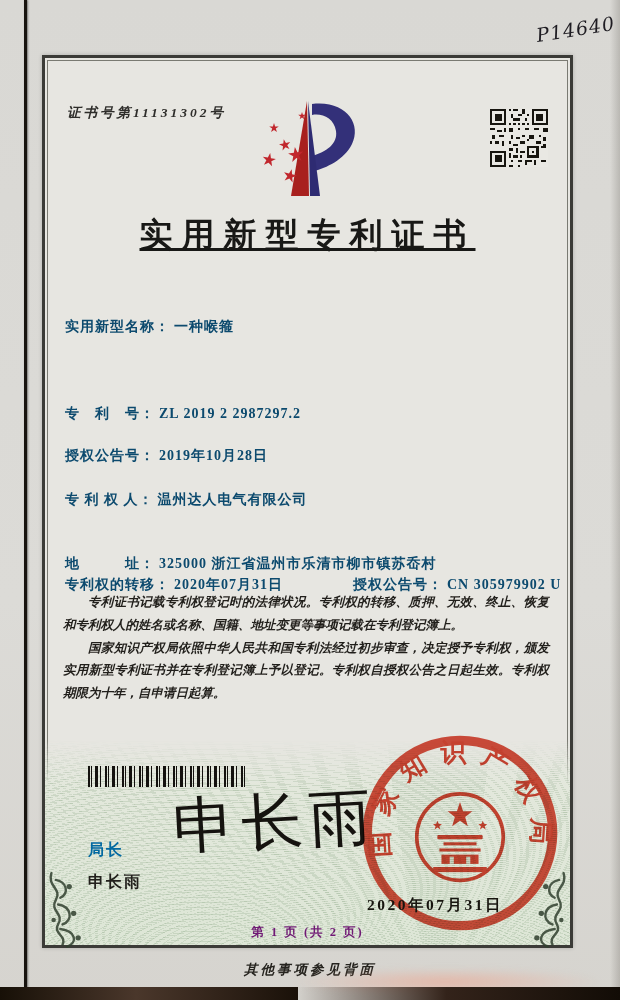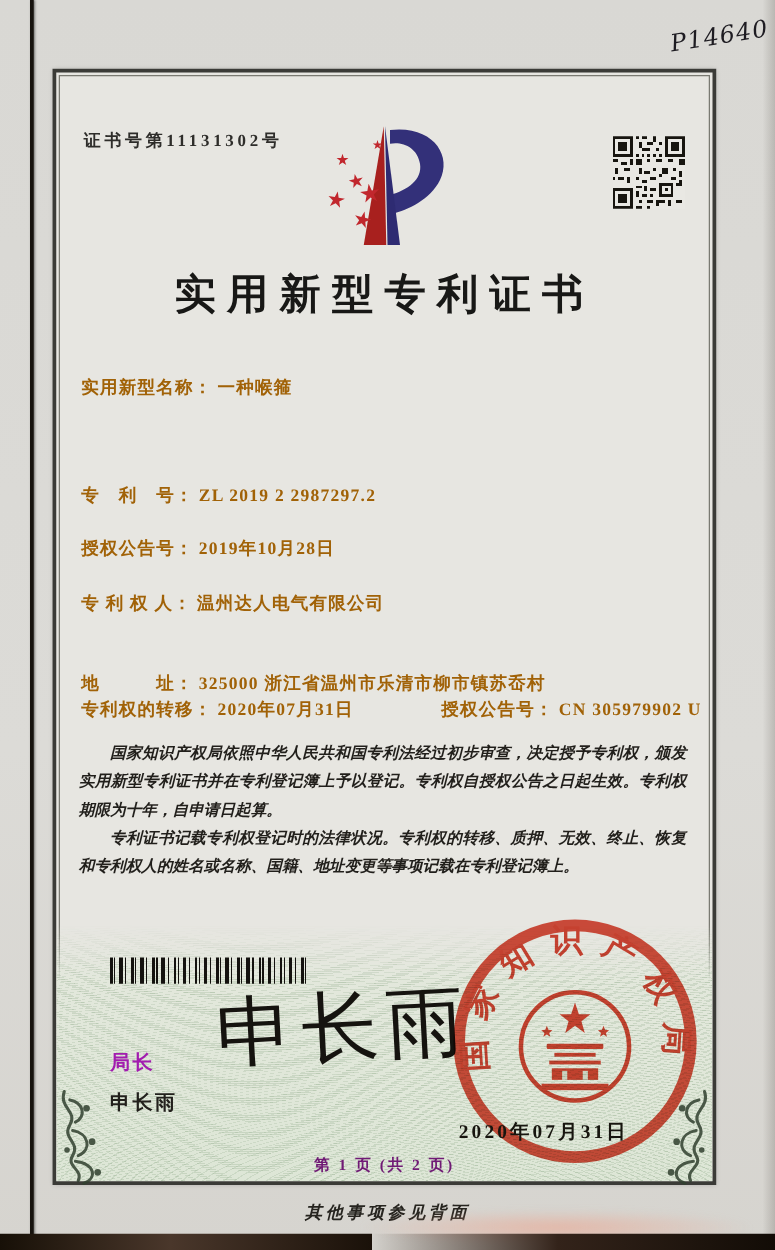--- a/index.html
+++ b/index.html
@@ -47,51 +47,51 @@
       linear-gradient(180deg,#e4e8dd,#dde6d6);
     -webkit-mask-image:linear-gradient(180deg,transparent,black 45px);
     mask-image:linear-gradient(180deg,transparent,black 45px);
   }
   .ornament{position:absolute;width:56px;height:78px;color:#31402f;opacity:.85;}
   .ornament.left{left:-6px;bottom:-4px;}
   .ornament.right{right:-6px;bottom:-4px;transform:scaleX(-1);}
   
   .cert-no{
     position:absolute;left:22px;top:46px;font-size:13.5px;font-weight:700;
-    letter-spacing:3px;color:#2e2d2a;
+    letter-spacing:3px;color:#2e2d2a;font-style:italic;
   }
   .logo{position:absolute;left:205px;top:40px;width:126px;height:106px;}
   .qr{position:absolute;left:445px;top:51px;width:58px;height:58px;}
   .hand-note{
     position:absolute;left:536px;top:18px;font-size:19px;font-style:italic;
     font-family:"DejaVu Serif",serif;color:#1e1c22;transform:rotate(-9deg);
     letter-spacing:1px;z-index:5;
   }
   .cert-title{
     position:absolute;left:0;width:100%;top:155px;text-align:center;
-    font-size:33px;font-weight:700;letter-spacing:9px;color:#181816;
-  }
-  .field-row{position:absolute;left:20px;font-size:14px;color:#a16207;white-space:nowrap;}
+    font-size:33px;font-weight:700;letter-spacing:9px;color:#181816;text-decoration:underline;
+  }
+  .field-row{position:absolute;left:20px;font-size:14px;color:#0c4a6e;white-space:nowrap;margin-top:17px;}
   .field-row .lbl{font-weight:700;letter-spacing:1px;}
   .field-row .val{font-weight:600;margin-left:4px;letter-spacing:1px;}
   .grant-col2{position:absolute;left:288px;top:0;}
   .paras{
     position:absolute;left:18px;top:533px;width:486px;
     font-size:12.5px;line-height:1.82;color:#211f1b;text-align:justify;
   }
   .paras p{margin:0;text-indent:2em;font-weight:600;font-style:italic;}
   .barcode{
     position:absolute;left:43px;top:708px;width:157px;height:21px;
     background:repeating-linear-gradient(90deg,
       #14120f 0 2px,transparent 2px 3px,
       #14120f 3px 4px,transparent 4px 7px,
       #14120f 7px 10px,transparent 10px 12px,
       #14120f 12px 13px,transparent 13px 17px);
   }
-  .director-title{position:absolute;left:43px;top:782px;font-size:16px;font-weight:700;color:#a21caf;letter-spacing:2px;}
+  .director-title{position:absolute;left:43px;top:782px;font-size:16px;font-weight:700;color:#0369a1;letter-spacing:2px;}
   .director-name{position:absolute;left:43px;top:814px;font-size:16px;font-weight:700;color:#22201c;letter-spacing:2px;}
   .signature{
     position:absolute;left:128px;top:722px;font-size:62px;color:#15130f;
     transform:rotate(-3deg);letter-spacing:6px;font-weight:400;
     font-family:"DejaVu Serif",serif;
   }
   .seal{position:absolute;left:312px;top:672px;width:206px;height:206px;mix-blend-mode:multiply;opacity:.93;}
   .seal-date{
     position:absolute;left:322px;top:837px;font-size:15.5px;font-weight:700;
     color:#17150f;letter-spacing:2.5px;z-index:4;white-space:nowrap;
@@ -250,22 +250,22 @@
       <span class="lbl">地　　　址：</span><span class="val">325000 浙江省温州市乐清市柳市镇苏岙村</span>
     </div>
     <div class="field-row" style="top:501px">
       <span class="lbl">专利权的转移：</span><span class="val">2020年07月31日</span>
       <span class="grant-col2">
         <span class="lbl">授权公告号：</span><span class="val">CN 305979902 U</span>
       </span>
     </div>
 
     <div class="paras">
+      <p>专利证书记载专利权登记时的法律状况。专利权的转移、质押、无效、终止、恢复和专利权人的姓名或名称、国籍、地址变更等事项记载在专利登记簿上。</p>
       <p>国家知识产权局依照中华人民共和国专利法经过初步审查，决定授予专利权，颁发实用新型专利证书并在专利登记簿上予以登记。专利权自授权公告之日起生效。专利权期限为十年，自申请日起算。</p>
-      <p>专利证书记载专利权登记时的法律状况。专利权的转移、质押、无效、终止、恢复和专利权人的姓名或名称、国籍、地址变更等事项记载在专利登记簿上。</p>
     </div>
 
     <div class="barcode"></div>
 
     <div class="director-title">局长</div>
     <div class="director-name">申长雨</div>
     <div class="signature">申长雨</div>
 
     <svg class="seal" viewBox="0 0 200 200">
       <g fill="none" stroke="#d93a26">

